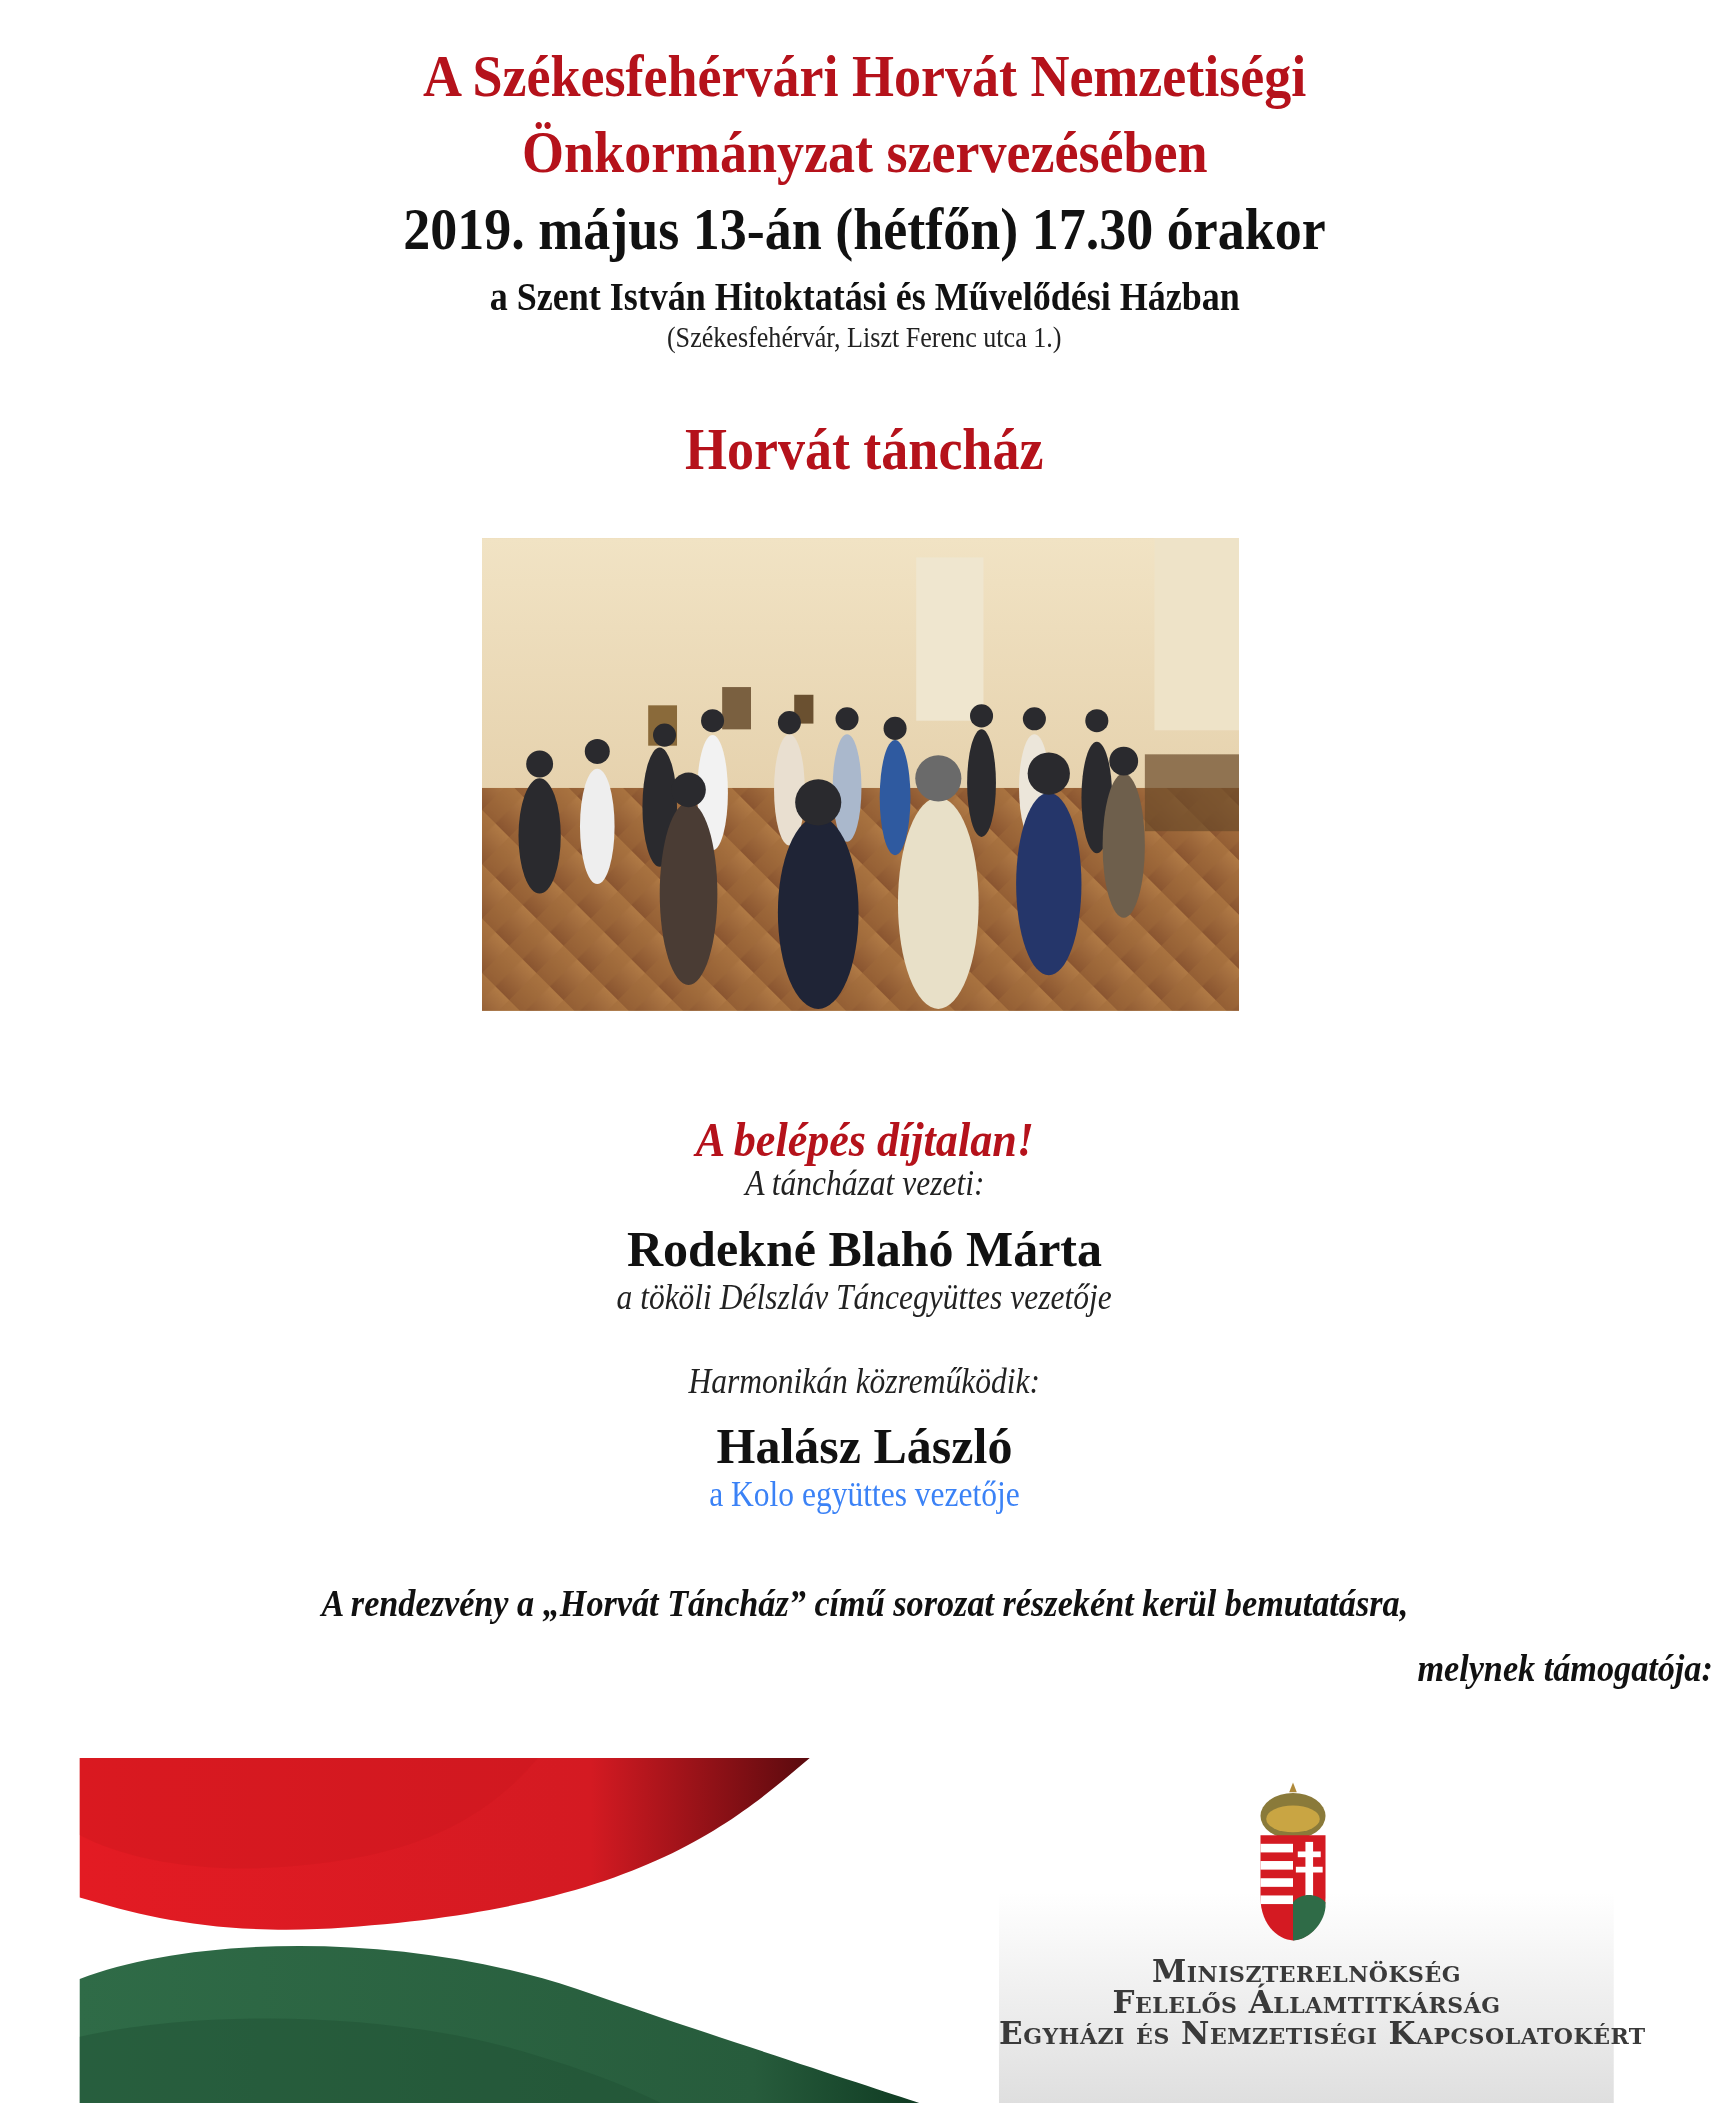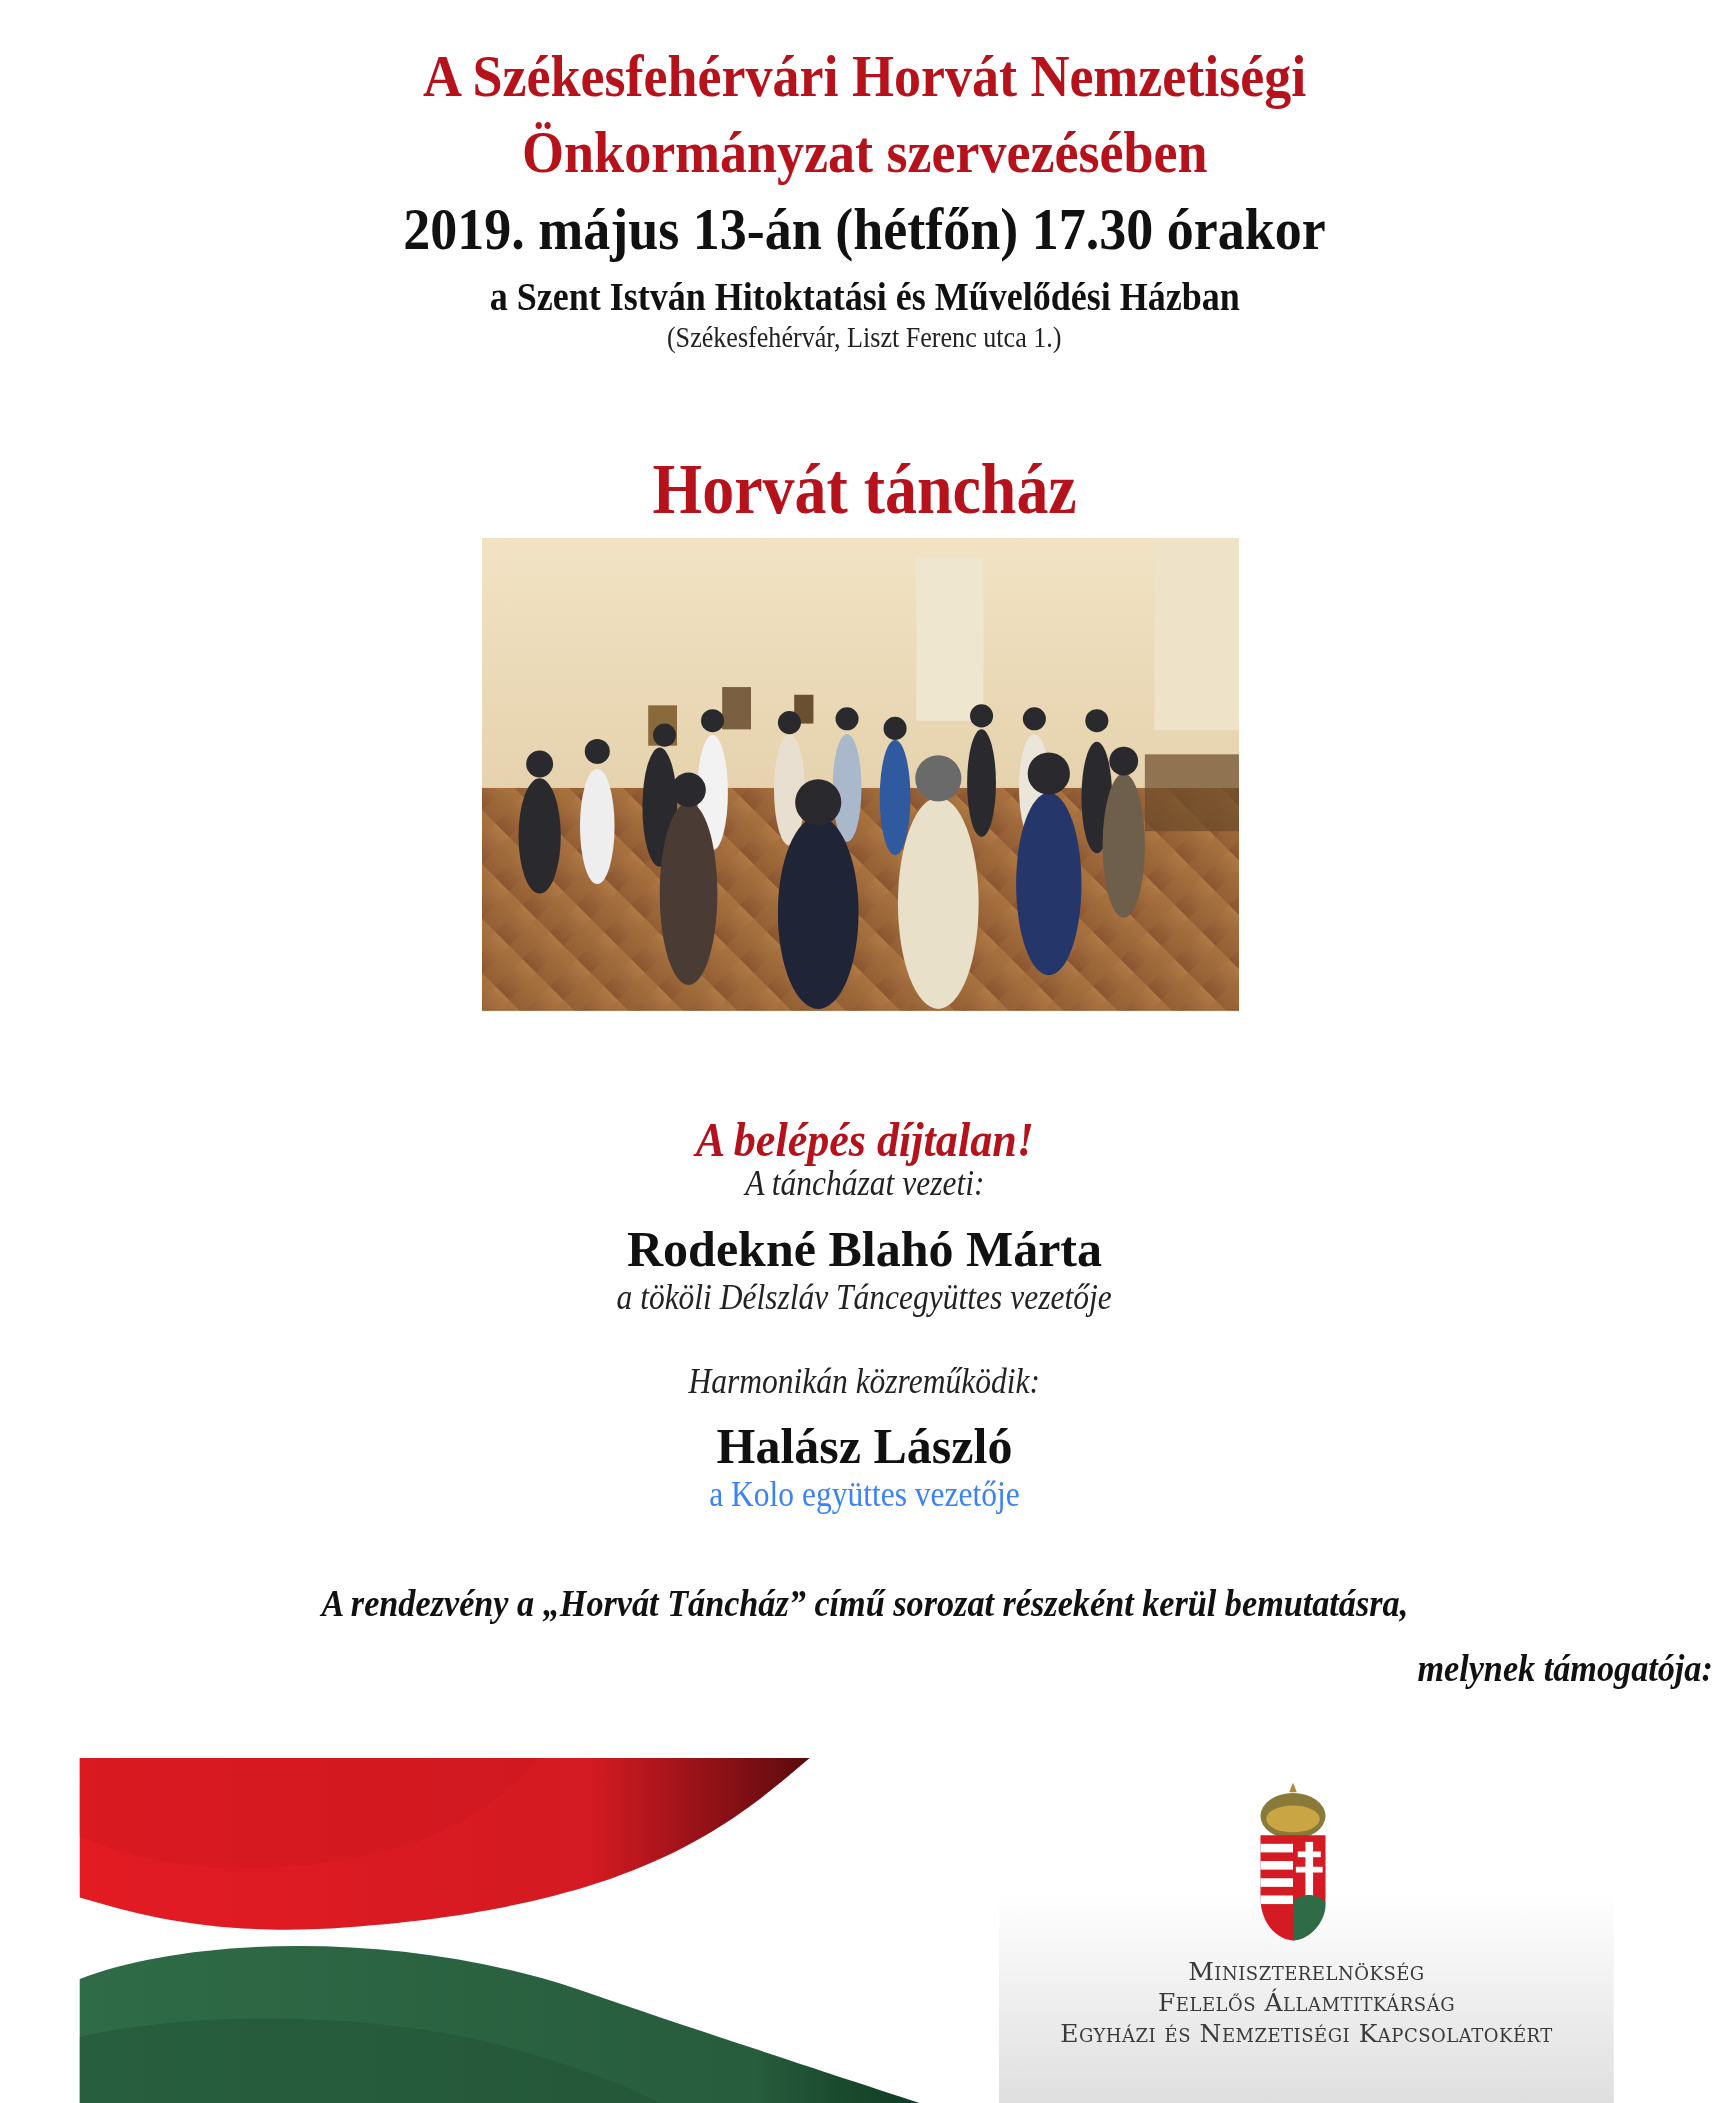--- a/index.html
+++ b/index.html
@@ -9,38 +9,38 @@
   .red { color: #b5121b; }
   .b { font-weight: bold; margin-top: 8px; }
   .i { font-style: italic; }
   .narrow { display: inline-block; transform: scaleX(0.9); transform-origin: center; }
 
   #org1 { top: 37px; font-size: 60px; line-height: 63px; }
   #org2 { top: 113px; font-size: 60px; line-height: 63px; }
   #date { top: 190px; font-size: 60px; line-height: 63px; }
   #venue { top: 266px; font-size: 40px; line-height: 46px; }
   #addr { top: 320px; font-size: 29px; line-height: 35px; color: #222; }
-  #title { top: 428px; font-size: 71px; line-height: 106px; text-decoration: underline; }
+  #title { top: 388px; font-size: 60px; line-height: 106px; text-decoration: underline; }
 
   #photo { position: absolute; left: 482px; top: 538px; width: 757px; height: 473px;
            overflow: hidden; background: #e7d3b0; }
   #free { top: 1108px; font-size: 49px; line-height: 48px; }
   #lead-label { top: 1164px; font-size: 35px; line-height: 40px; color: #222; }
   #lead-name { top: 1213px; font-size: 50px; line-height: 56px; }
   #lead-role { top: 1278px; font-size: 35px; line-height: 40px; color: #222; }
   #music-label { top: 1362px; font-size: 35px; line-height: 40px; color: #222; }
   #music-name { top: 1410px; font-size: 50px; line-height: 56px; }
   #music-role { top: 1475px; font-size: 35px; line-height: 40px; color: #3b82f6; }
   #series1 { top: 1573px; font-size: 38px; line-height: 44px; }
   #series2 { top: 1638px; font-size: 38px; line-height: 44px; text-align: right; }
 
   #footer { position: absolute; left: 0; top: 1710px; width: 1729px; height: 394px; }
   #sponsor { position: absolute; left: 999px; top: 1956px; width: 615px; text-align: center;
-             color: #3a3a3a; font-family: "DejaVu Serif", serif; font-size: 25px; line-height: 31px;
-             font-variant: small-caps; letter-spacing: 0.5px; }
+             color: #3a3a3a; font-family: "DejaVu Serif", serif; font-size: 31px; line-height: 31px;
+             font-variant: small-caps; letter-spacing: 0.5px; font-weight: bold; }
   #sponsor div { white-space: nowrap; }
   #coat { position: absolute; left: 1249px; top: 1782px; width: 88px; height: 159px; }
 </style>
 </head>
 <body>
 
 <div class="center red b" id="org1"><span class="narrow">A Székesfehérvári Horvát Nemzetiségi</span></div>
 <div class="center red b" id="org2"><span class="narrow">Önkormányzat szervezésében</span></div>
 <div class="center b" id="date"><span class="narrow">2019. május 13-án (hétfőn) 17.30 órakor</span></div>
 <div class="center b" id="venue"><span class="narrow">a Szent István Hitoktatási és Művelődési Házban</span></div>

